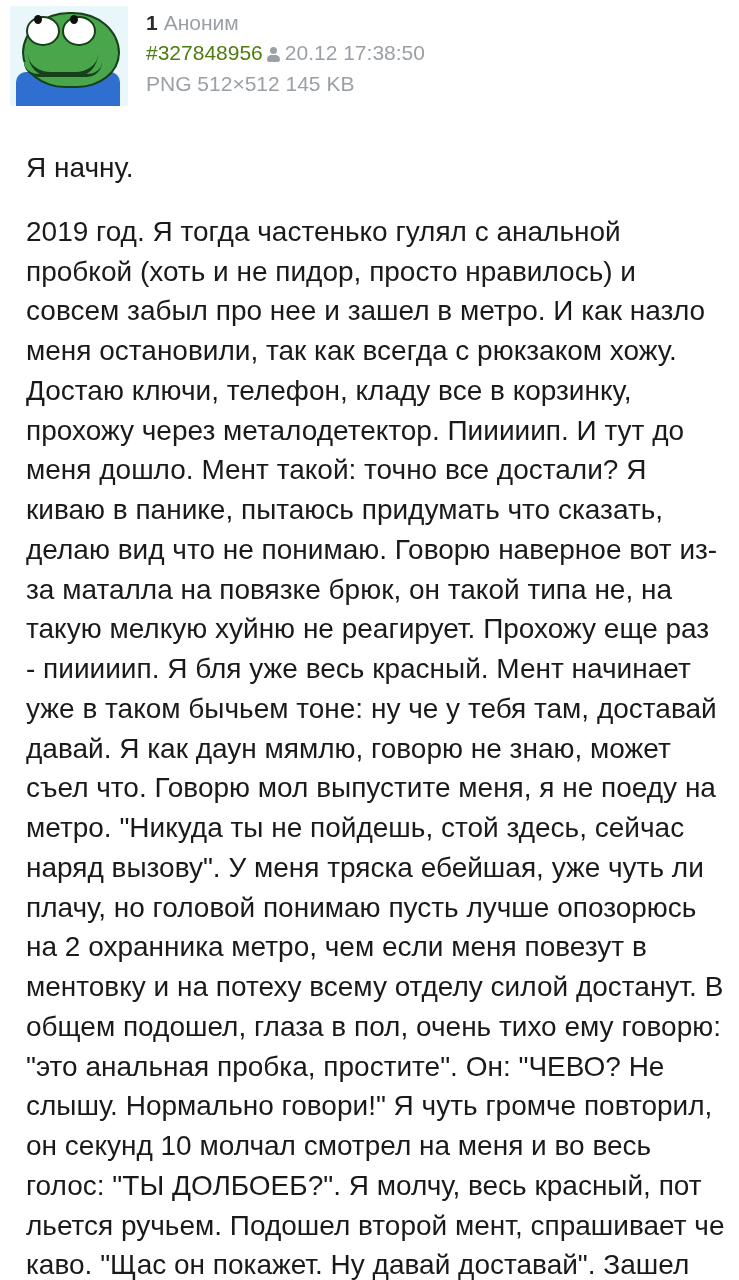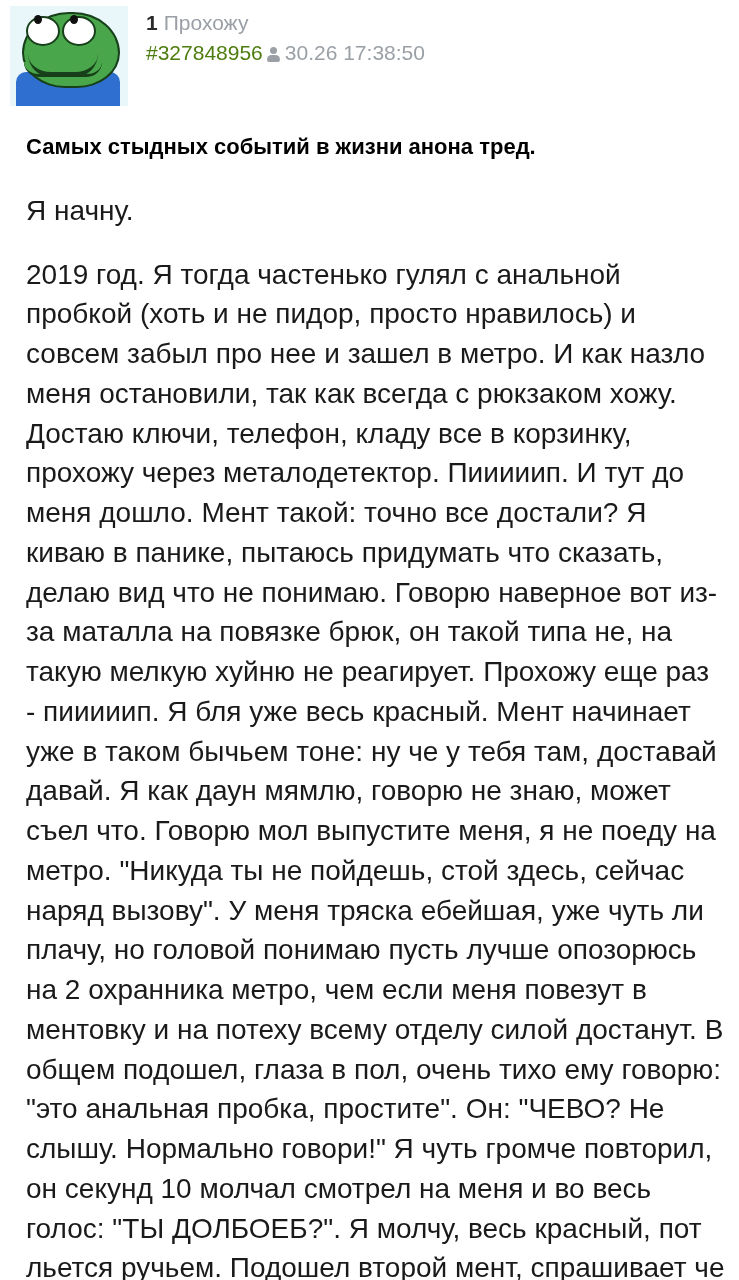--- a/index.html
+++ b/index.html
@@ -198,30 +198,32 @@
           <div class="eye left"></div>
           <div class="eye right"></div>
           <div class="pupil left"></div>
           <div class="pupil right"></div>
           <div class="mouth"></div>
         </div>
       </div>
 
       <div class="meta">
         <div class="meta-line">
-          <span class="num">1</span><span class="name">Прохожу</span>
+          <span class="num">1</span><span class="name">Аноним</span>
         </div>
         <div class="meta-line">
-          <span class="postid">#327848956</span><span class="user-icon"></span><span>30.26 17:38:50</span>
+          <span class="postid">#327848956</span><span class="user-icon"></span><span>20.12 17:38:50</span>
+        </div>
+        <div class="meta-line">
+          <span>PNG 512×512 145 KB</span>
         </div>
       </div>
 
     </div>
 
     <div class="post-body">
-      <div class="subject">Самых стыдных событий в жизни анона тред.</div>
       <div class="para first-line">Я начну.</div>
       <div class="para story">2019 год. Я тогда частенько гулял с анальной пробкой (хоть и не пидор, просто нравилось) и совсем забыл про нее и зашел в метро. И как назло меня остановили, так как всегда с рюкзаком хожу. Достаю ключи, телефон, кладу все в корзинку, прохожу через металодетектор. Пииииип. И тут до меня дошло. Мент такой: точно все достали? Я киваю в панике, пытаюсь придумать что сказать, делаю вид что не понимаю. Говорю наверное вот из-за маталла на повязке брюк, он такой типа не, на такую мелкую хуйню не реагирует. Прохожу еще раз - пииииип. Я бля уже весь красный. Мент начинает уже в таком бычьем тоне: ну че у тебя там, доставай давай. Я как даун мямлю, говорю не знаю, может съел что. Говорю мол выпустите меня, я не поеду на метро. "Никуда ты не пойдешь, стой здесь, сейчас наряд вызову". У меня тряска ебейшая, уже чуть ли плачу, но головой понимаю пусть лучше опозорюсь на 2 охранника метро, чем если меня повезут в ментовку и на потеху всему отделу силой достанут. В общем подошел, глаза в пол, очень тихо ему говорю: "это анальная пробка, простите". Он: "ЧЕВО? Не слышу. Нормально говори!" Я чуть громче повторил, он секунд 10 молчал смотрел на меня и во весь голос: "ТЫ ДОЛБОЕБ?". Я молчу, весь красный, пот льется ручьем. Подошел второй мент, спрашивает че каво. "Щас он покажет. Ну давай доставай". Зашел за ширму, вынул пробку, положил в корзину с ключами и телофоном, прошел через детектор. Не пищит. Они как заорали во весь голос как гиены. Я весь понурый спрашиваю "можно идти?". Они в припадке смеха мазнули рукой, я быстро все забрал и выбежал из метро. С тех пор ни разу пробку на улице не носил.до сих пор корежит как вспоминаю.</div>
     </div>
 
   </div>
 
 </div>
 
 </body></html>

